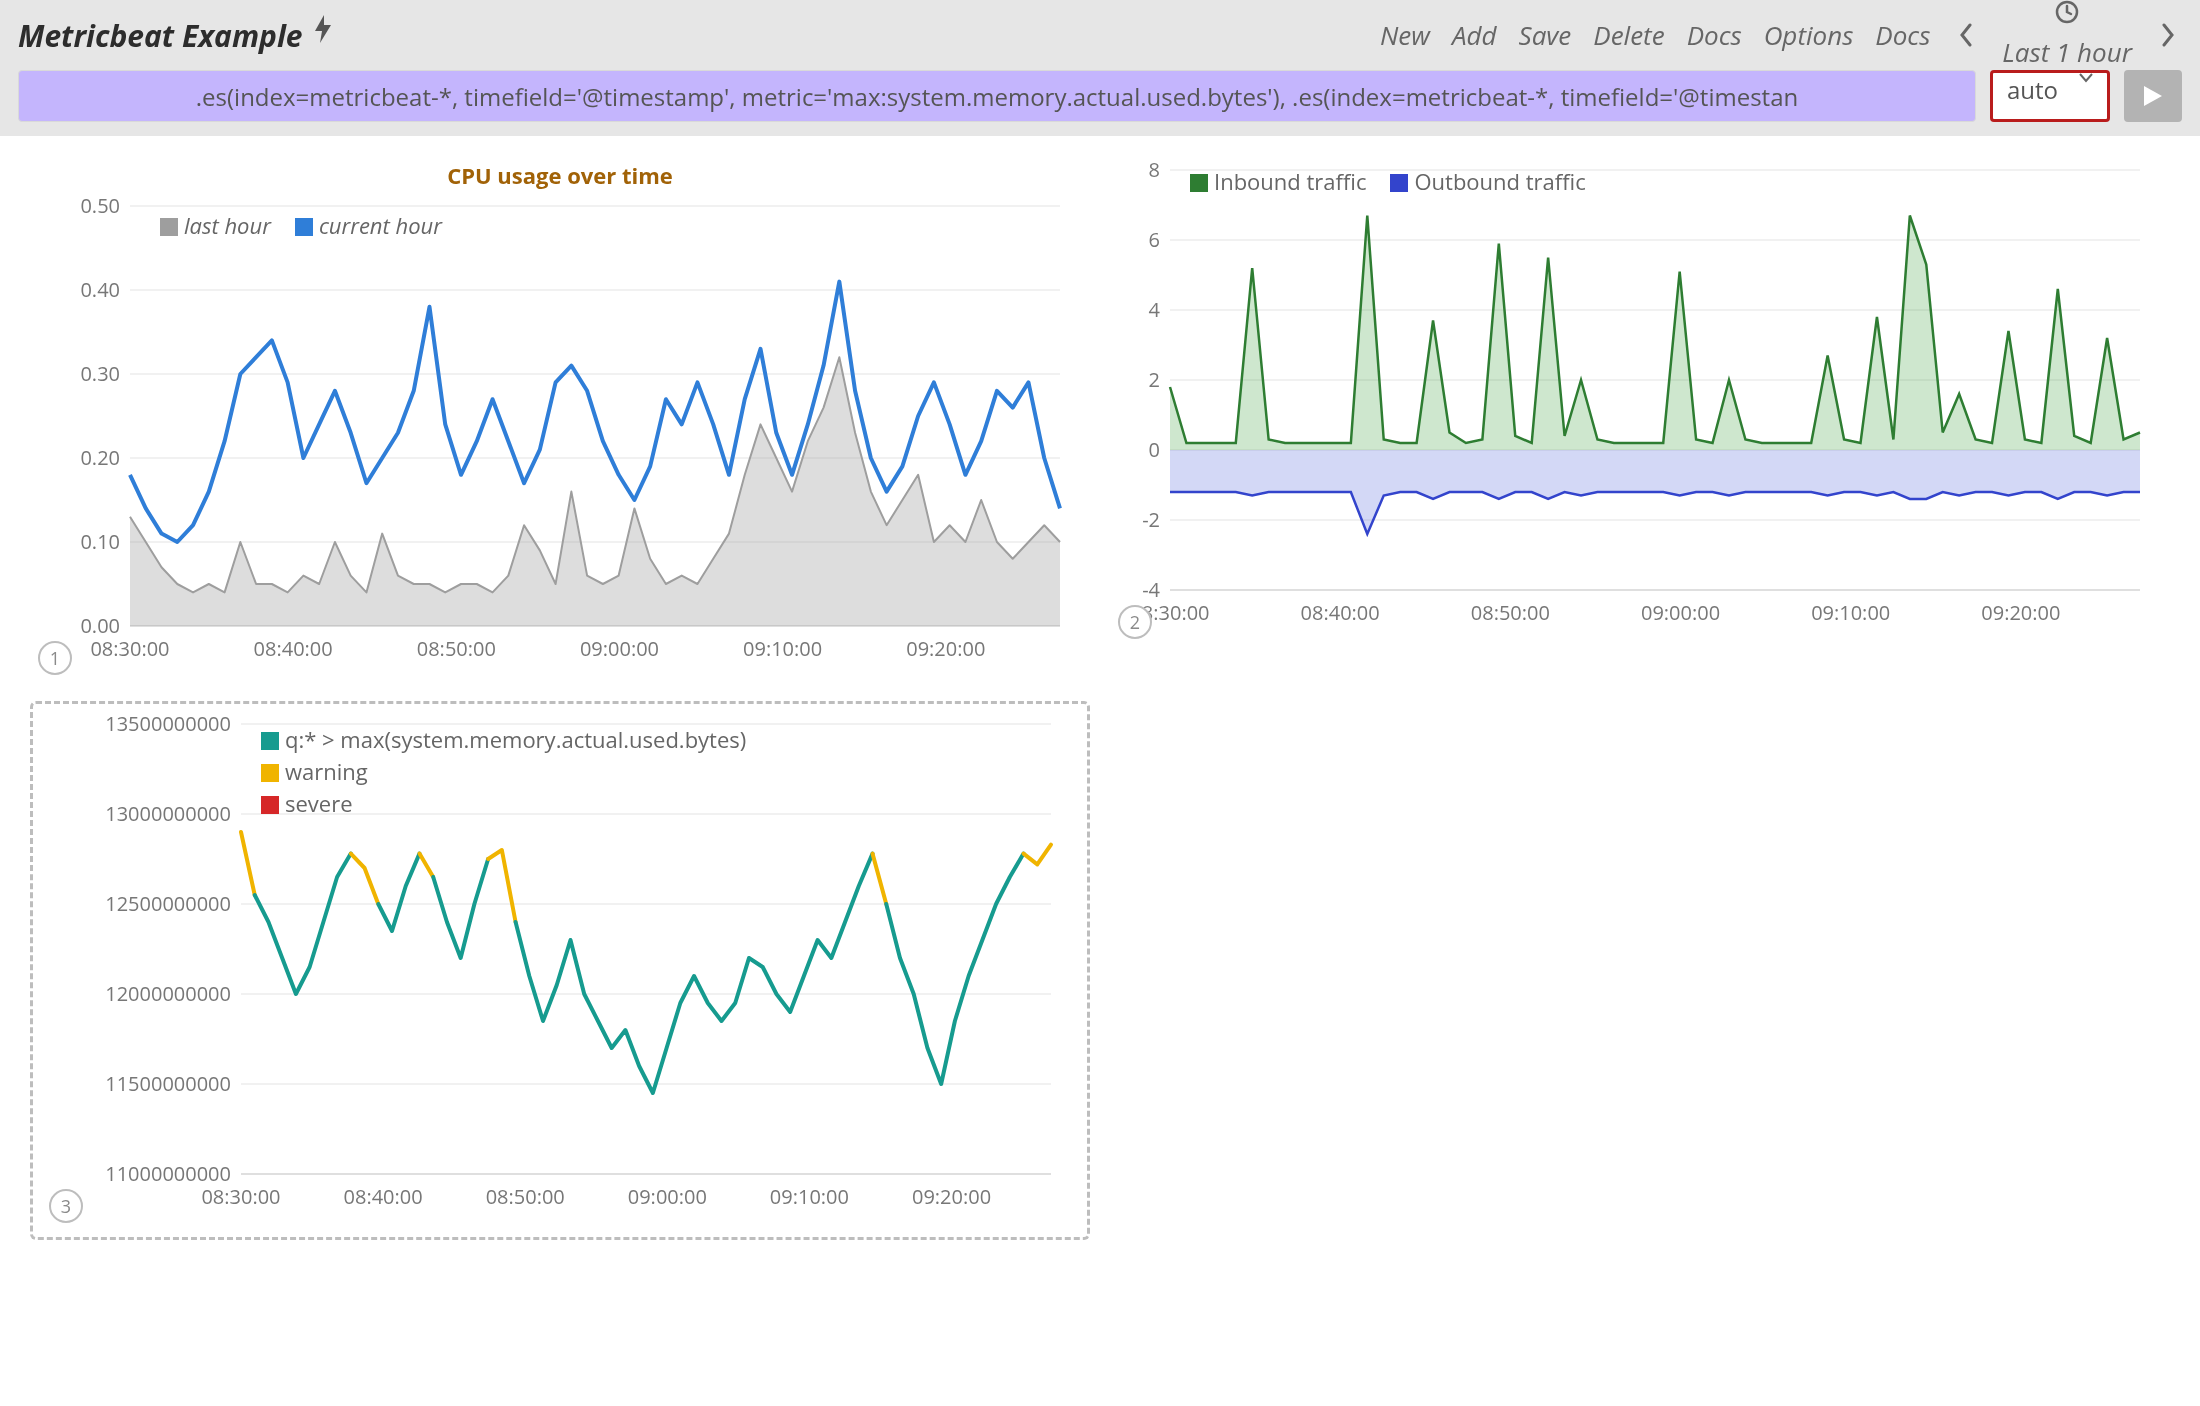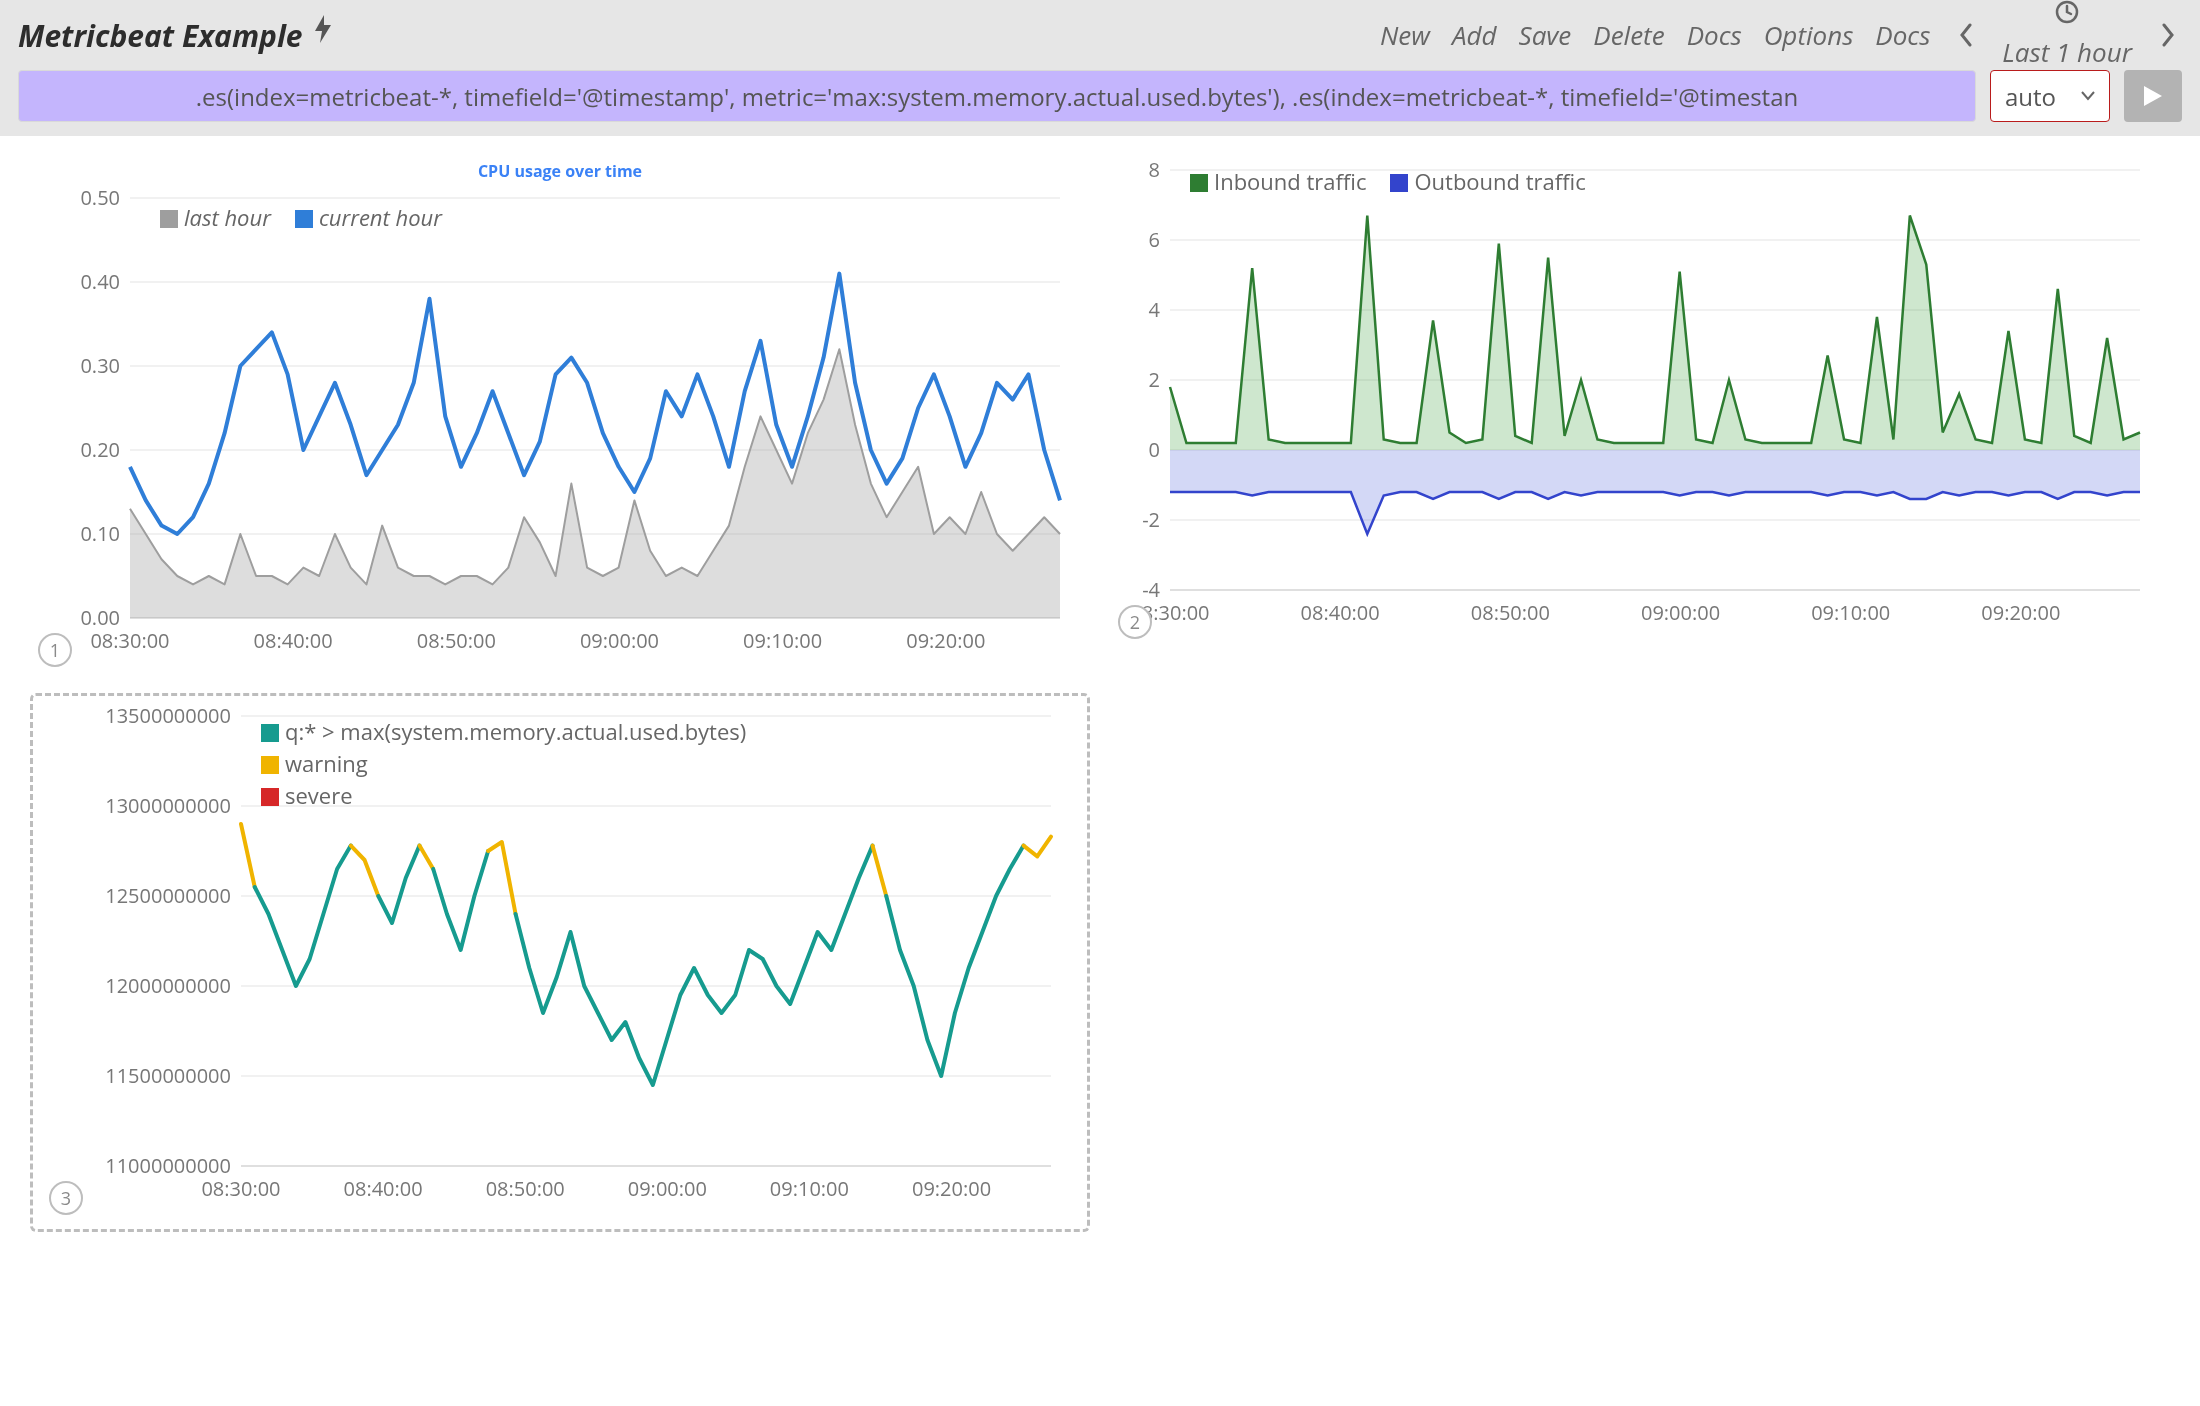--- a/index.html
+++ b/index.html
@@ -6,25 +6,25 @@
   html, body { width: 2200px; height: 1406px; font-family: "Open Sans","Helvetica Neue",Arial,sans-serif; background:#fff; color:#2d2d2d; }
   .topbar { display:flex; align-items:center; height:70px; background:#e6e6e6; padding:0 18px; gap:6px;font-style:italic; }
   .title-wrap { display:flex; align-items:center; gap:10px; font-weight:700; font-size:30px; color:#2d2d2d; flex:0 0 auto; margin-right:auto;}
   .bolt { font-size:26px; transform: translateY(-2px); }
   .menu { display:flex; align-items:center; gap:22px; font-size:26px; color:#666; }
   .menu span, .menu .ico { cursor:pointer; }
   .ico { display:inline-flex; align-items:center; justify-content:center; width:28px; }
   .timerange { display:flex; align-items:center; gap:10px; color:#666; font-size:26px;flex-direction:column;}
   .querybar { display:flex; align-items:center; height:66px; background:#e6e6e6; padding:0 18px 14px 18px; gap:14px; }
   .query-input { flex:1; height:52px; background:#c4b5fd; border:1px solid #d9d9d9; border-radius:4px; padding:0 16px; font-size:24px; color:#555; font-family:inherit;text-align:center;}
-  .interval { width:120px; height:52px; background:#fff; border:1px solid #b91c1c; border-radius:4px; display:flex; align-items:center; justify-content:space-between; padding:0 14px; font-size:24px; color:#555;}
+  .interval { width:120px; height:52px; background:#fff; border:3px solid #b91c1c; border-radius:4px; display:flex; justify-content:space-between; padding:0 14px; font-size:24px; color:#555;}
   .playbtn { width:58px; height:52px; background:#b3b3b3; border-radius:4px; display:flex; align-items:center; justify-content:center; color:#fff;}
   .grid { display:grid; grid-template-columns: 1fr 1fr; grid-template-rows: auto auto; gap:20px; padding:24px 30px; }
   .panel { position:relative; }
-  .panel-title { text-align:center; font-weight:700; font-size:16px; color:#3b82f6; margin-bottom:6px;}
+  .panel-title { text-align:center; font-weight:700; font-size:22px; color:#a16207; margin-bottom:6px;}
   .chart-wrap { position:relative; }
   .badge { position:absolute; left:8px; bottom:6px; width:34px; height:34px; border:2px solid #bdbdbd; border-radius:50%; background:#fff; display:flex; align-items:center; justify-content:center; font-size:18px; color:#8a8a8a;}
   .legend { position:absolute; display:flex; gap:24px; font-size:22px; color:#666; align-items:center;}
   .swatch { display:inline-block; width:18px; height:18px; margin-right:6px; transform:translateY(2px);}
   .dashed { border:3px dashed #bdbdbd; border-radius:6px; padding:10px 8px 8px 8px;}
   svg text { font-family: inherit; fill:#777; }
   .axis-line { stroke:#d9d9d9; stroke-width:1.5; }
   .grid-line { stroke:#ececec; stroke-width:1.5; }
   .tick-text { font-size:20px; }
 </style>

